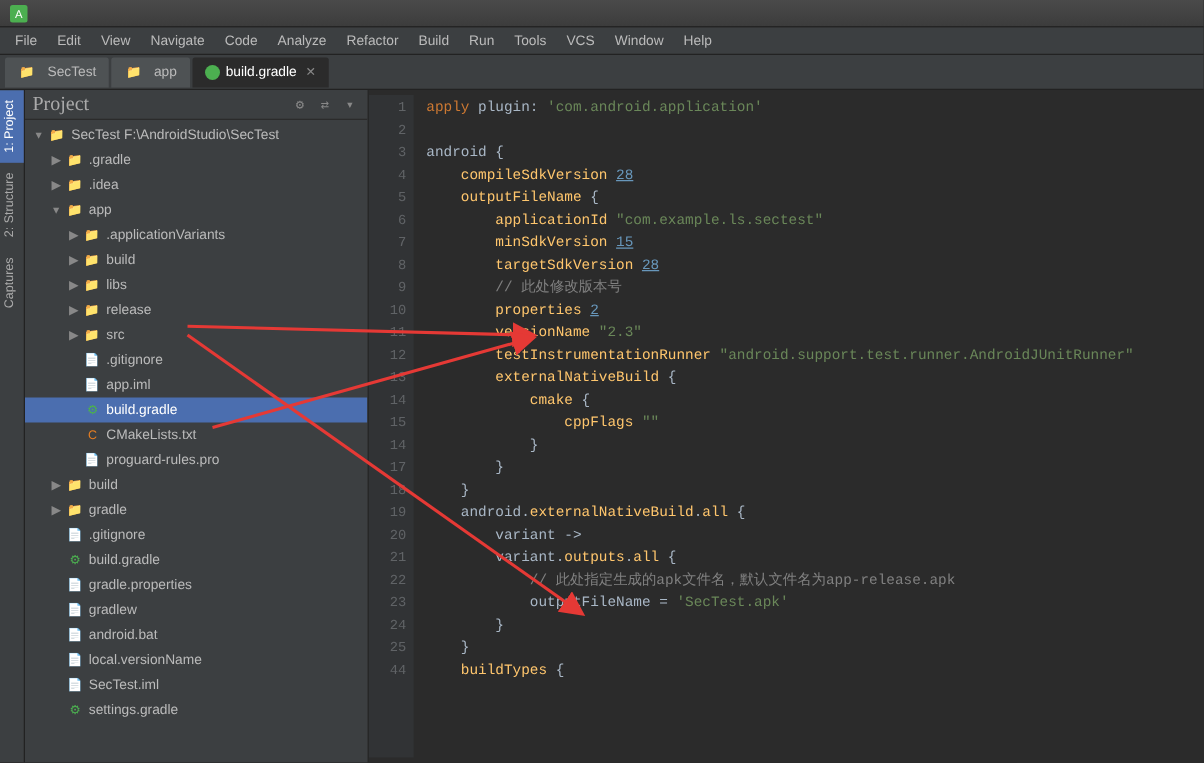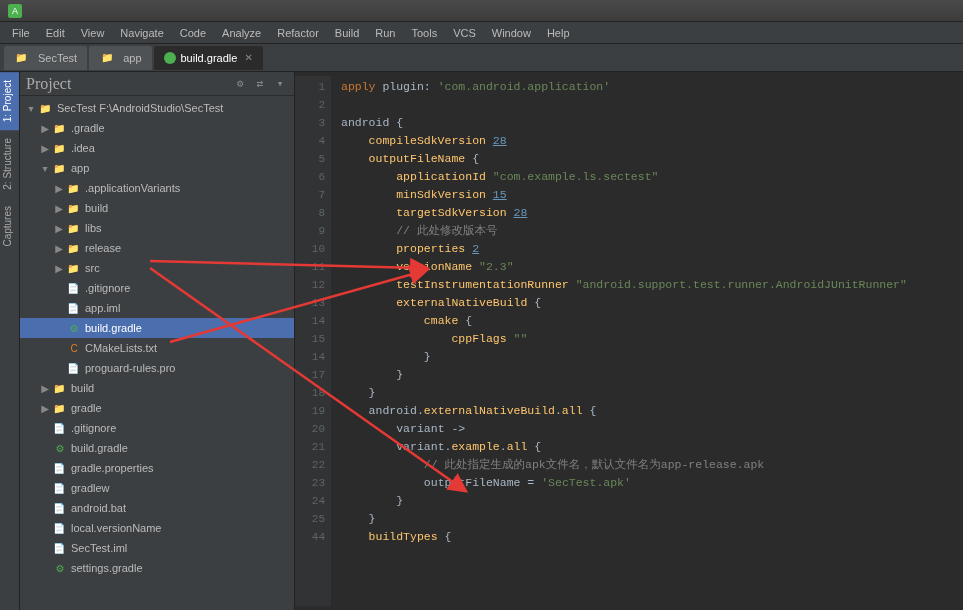--- a/index.html
+++ b/index.html
@@ -516,21 +516,21 @@
         <span class="fn">versionName</span> <span class="str">"2.3"</span>
         <span class="fn">testInstrumentationRunner</span> <span class="str">"android.support.test.runner.AndroidJUnitRunner"</span>
         <span class="fn">externalNativeBuild</span> <span class="brace">{</span>
             <span class="fn">cmake</span> <span class="brace">{</span>
                 <span class="fn">cppFlags</span> <span class="str">""</span>
             <span class="brace">}</span>
         <span class="brace">}</span>
     <span class="brace">}</span>
     <span class="var">android</span>.<span class="fn">externalNativeBuild</span>.<span class="fn">all</span> <span class="brace">{</span>
         <span class="var">variant</span> -&gt;
-        <span class="var">variant</span>.<span class="fn">example</span>.<span class="fn">all</span> <span class="brace">{</span>
+        <span class="var">variant</span>.<span class="fn">outputs</span>.<span class="fn">all</span> <span class="brace">{</span>
             <span class="cm">// 此处指定生成的apk文件名，默认文件名为app-release.apk</span>
             <span class="var">outputFileName</span> = <span class="str">'SecTest.apk'</span>
         <span class="brace">}</span>
     <span class="brace">}</span>
     <span class="fn">buildTypes</span> <span class="brace">{</span></div>
     </div>
   </div>
 </div>
 
 <svg class="arrows-overlay" viewBox="0 0 963 538" xmlns="http://www.w3.org/2000/svg">

